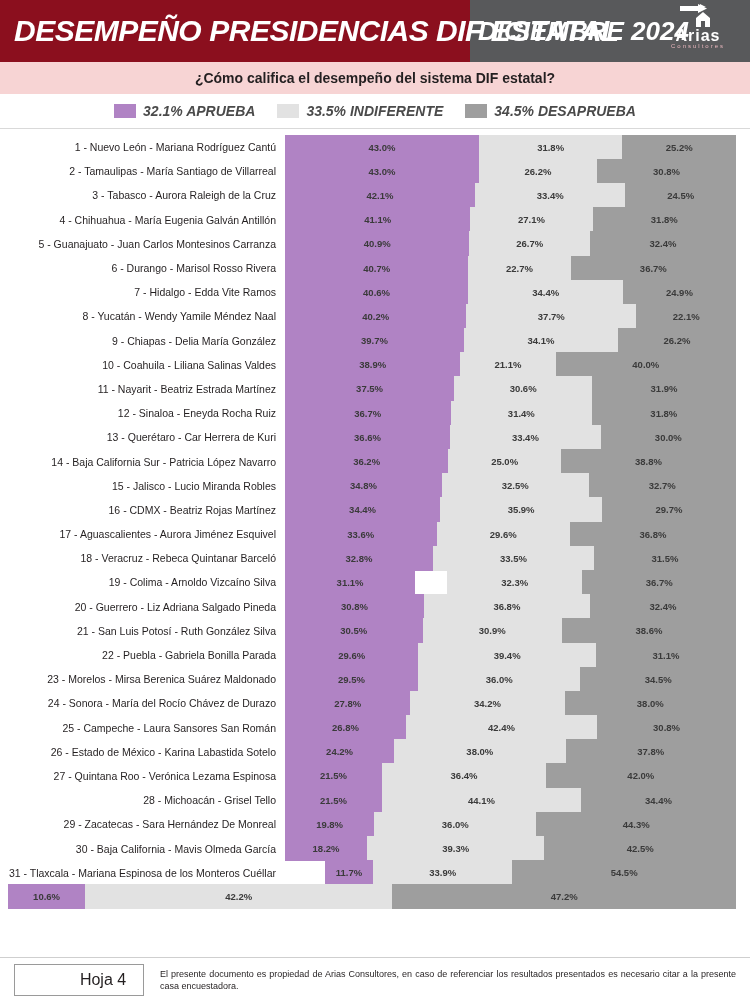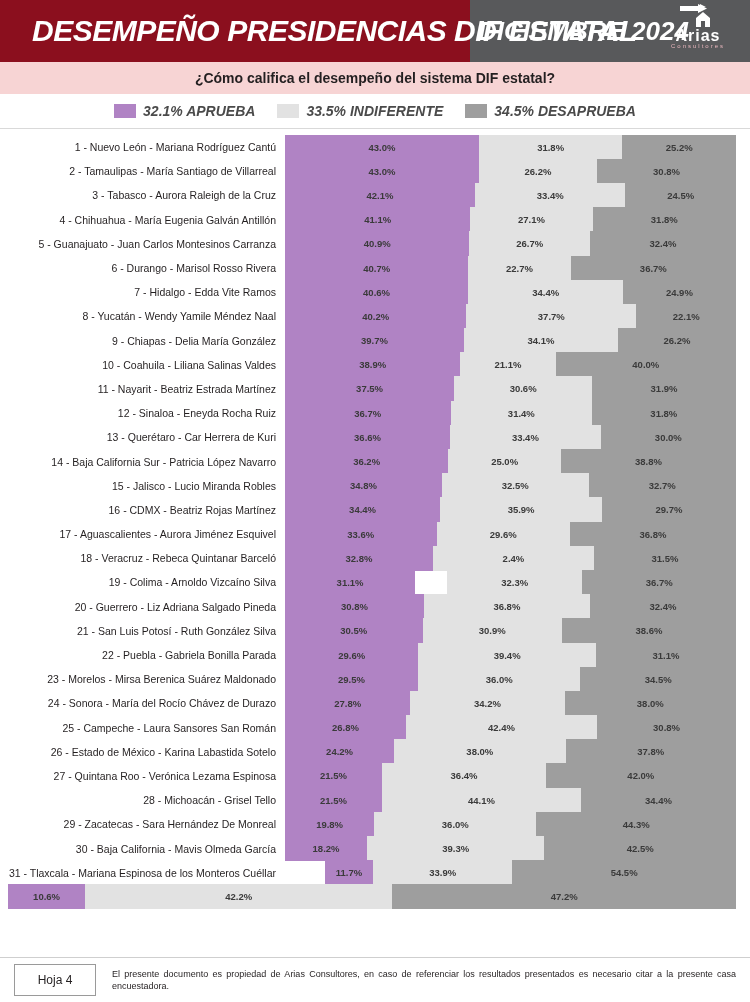--- a/index.html
+++ b/index.html
@@ -13,21 +13,21 @@
   
   .header{
     position:relative;
     height:62px;
     background:#8b0f1e;
     display:flex;align-items:center;
     overflow:hidden;
   }
   .hdr-title{
     display:flex;align-items:baseline;gap:8px;
-    padding-left:32px;
+    padding-left:14px;
     white-space:nowrap;
   }
   .hdr-word-a{
     font-size:30px;font-weight:bold;font-style:italic;
     color:#ffffff;letter-spacing:-.5px;
   }
   .hdr-word-b{
     font-size:30px;font-weight:bold;font-style:italic;
     color:#ffffff;letter-spacing:-.5px;
   }
@@ -111,21 +111,21 @@
   .footer{
     position:absolute;left:0;bottom:0;width:750px;height:44px;
     border-top:1px solid #cfcfcf;
     display:flex;align-items:center;
     background:#ffffff;
   }
   .footer-page{
     width:80px;height:30px;margin-left:14px;
     border:1px solid #9a9a9a;
     display:flex;align-items:center;justify-content:center;
-    font-size:12px;color:#231f20;
+    font-size:16px;color:#231f20;padding-left:48px;
   }
   .footer-text{
     flex:1;padding:0 14px 0 16px;
     font-size:9px;color:#231f20;line-height:12px;text-align:justify;
   }
 </style>
 </head>
 <body>
 
 <div class="header">
@@ -301,21 +301,21 @@
       <div class="bars">
         <div class="seg seg-a" style="width: 33.6%;">33.6%</div>
         <div class="seg seg-b" style="width: 29.6%;">29.6%</div>
         <div class="seg seg-c" style="width: 36.8%;">36.8%</div>
       </div>
     </div>
     <div class="row">
       <div class="row-label">18 - Veracruz - Rebeca Quintanar Barceló</div>
       <div class="bars">
         <div class="seg seg-a" style="width: 32.8%;">32.8%</div>
-        <div class="seg seg-b" style="width: 35.7%;">2.4%</div>
+        <div class="seg seg-b" style="width: 35.7%;">33.5%</div>
         <div class="seg seg-c" style="width: 31.5%;">31.5%</div>
       </div>
     </div>
     <div class="row">
       <div class="row-label">19 - Colima -  Arnoldo Vizcaíno Silva</div>
       <div class="bars">
         <div class="seg seg-a" style="width: 31.1%;">31.1%</div>
         <div class="seg seg-b" style="width: 32.3%; margin-left: 32px;">32.3%</div>
         <div class="seg seg-c" style="width: 36.7%;">36.7%</div>
       </div>

